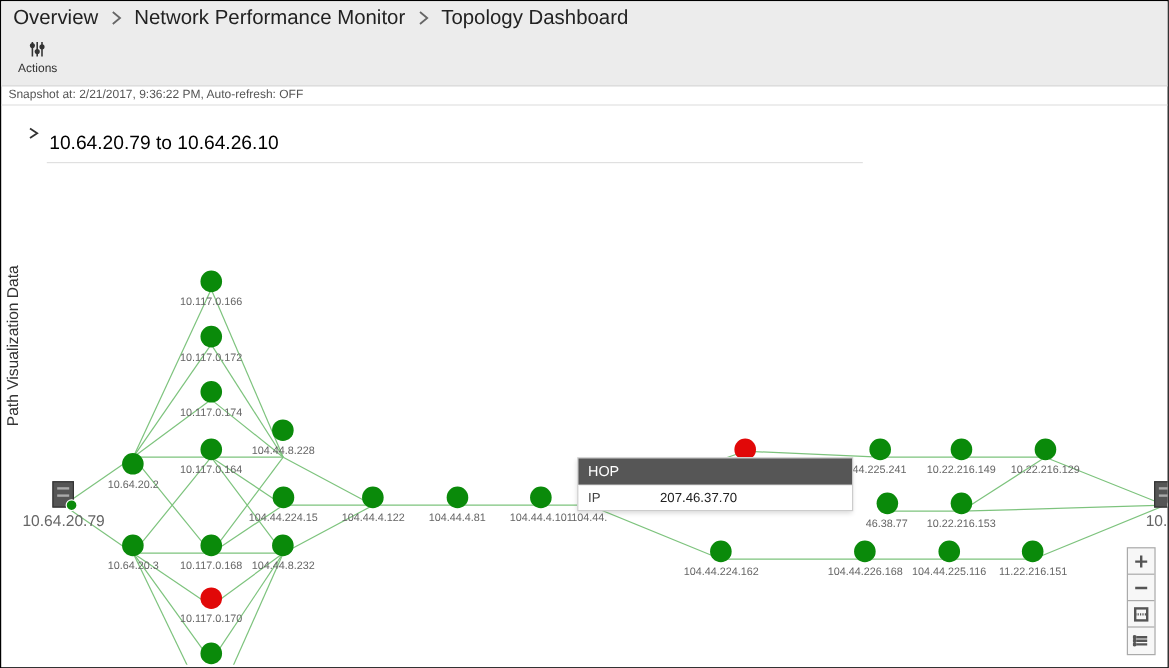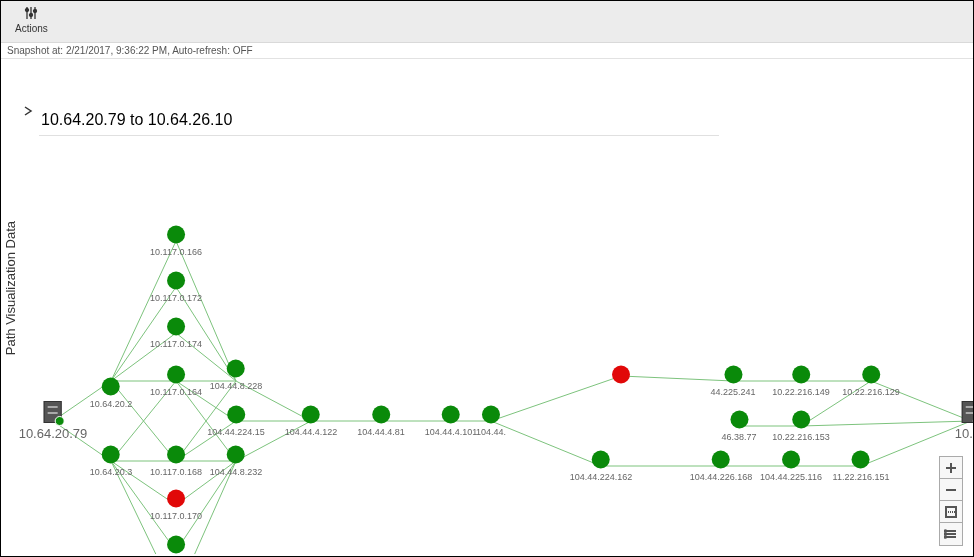--- a/index.html
+++ b/index.html
@@ -46,20 +46,35 @@
   .zoom-ctrl .btn:last-child { border-bottom: none; }
   .zoom-ctrl svg { width: 14px; height: 14px; stroke: #555; stroke-width: 2; fill: none; }
 
   svg.edges { position: absolute; left: 0; top: 0; width: 100%; height: 100%; pointer-events: none; }
   svg.edges line { stroke: #7dc37d; stroke-width: 1; }
 </style>
 </head>
 <body>
 
 <div class="header-bar">
+  <div class="breadcrumb">
+    <span>Overview</span>
+    <span class="sep">
+        <svg viewBox="0 0 10 12">
+          <path d="M2 1 L8 6 L2 11" fill="none" stroke="#666" stroke-width="1.5"></path>
+        </svg>
+      </span>
+    <span>Network Performance Monitor</span>
+    <span class="sep">
+        <svg viewBox="0 0 10 12">
+          <path d="M2 1 L8 6 L2 11" fill="none" stroke="#666" stroke-width="1.5"></path>
+        </svg>
+      </span>
+    <span>Topology Dashboard</span>
+  </div>
   <div class="toolbar">
     <div class="action">
       <span><svg viewBox="0 0 16 16">
             <g stroke="#333" stroke-width="1.3">
               <line x1="4" y1="2" x2="4" y2="14"></line>
               <line x1="8" y1="2" x2="8" y2="14"></line>
               <line x1="12" y1="2" x2="12" y2="14"></line>
               <circle cx="4" cy="5" r="1.5" fill="#333"></circle>
               <circle cx="8" cy="10" r="1.5" fill="#333"></circle>
               <circle cx="12" cy="6" r="1.5" fill="#333"></circle>
@@ -173,21 +188,21 @@
           <div class="lbl">10.117.0.168</div>
         </div>
         <div class="node red" style="left: 155px; top: 364px;">
           <div class="dot"></div>
           <div class="lbl">10.117.0.170</div>
         </div>
         <div class="node" style="left: 155px; top: 410px;">
           <div class="dot"></div>
           <div class="lbl">10.117.0.176</div>
         </div>
-        <div class="node" style="left: 215px; top: 234px;">
+        <div class="node" style="left: 215px; top: 224px;">
           <div class="dot"></div>
           <div class="lbl">104.44.8.228</div>
         </div>
         <div class="node" style="left: 215px; top: 280px;">
           <div class="dot"></div>
           <div class="lbl">104.44.224.15</div>
         </div>
         <div class="node" style="left: 215px; top: 320px;">
           <div class="dot"></div>
           <div class="lbl">104.44.8.232</div>
@@ -243,20 +258,27 @@
         <div class="node" style="left: 850px; top: 240px;">
           <div class="dot"></div>
           <div class="lbl">10.22.216.129</div>
         </div>
         <div class="node" style="left: 840px; top: 325px;">
           <div class="dot"></div>
           <div class="lbl">11.22.216.151</div>
         </div>
       </div>
 
+    <div class="tooltip" style="left:460px; top:240px;">
+      <div class="tt-head">HOP</div>
+      <div class="tt-row">
+        <div class="k">IP</div>
+        <div class="v">207.46.37.70</div>
+      </div>
+    </div>
 
     <div class="zoom-ctrl">
       <div class="btn">
           <svg viewBox="0 0 14 14">
             <line x1="7" y1="2" x2="7" y2="12"></line>
             <line x1="2" y1="7" x2="12" y2="7"></line>
           </svg>
         </div>
       <div class="btn">
           <svg viewBox="0 0 14 14">

